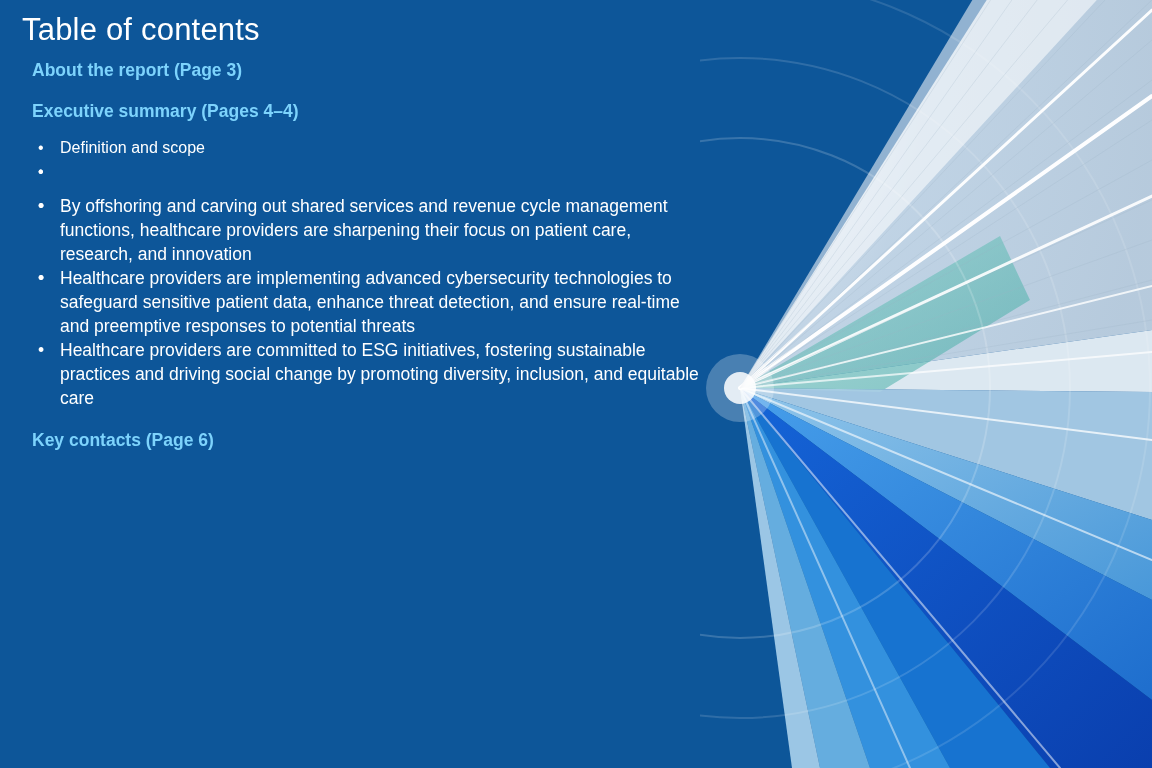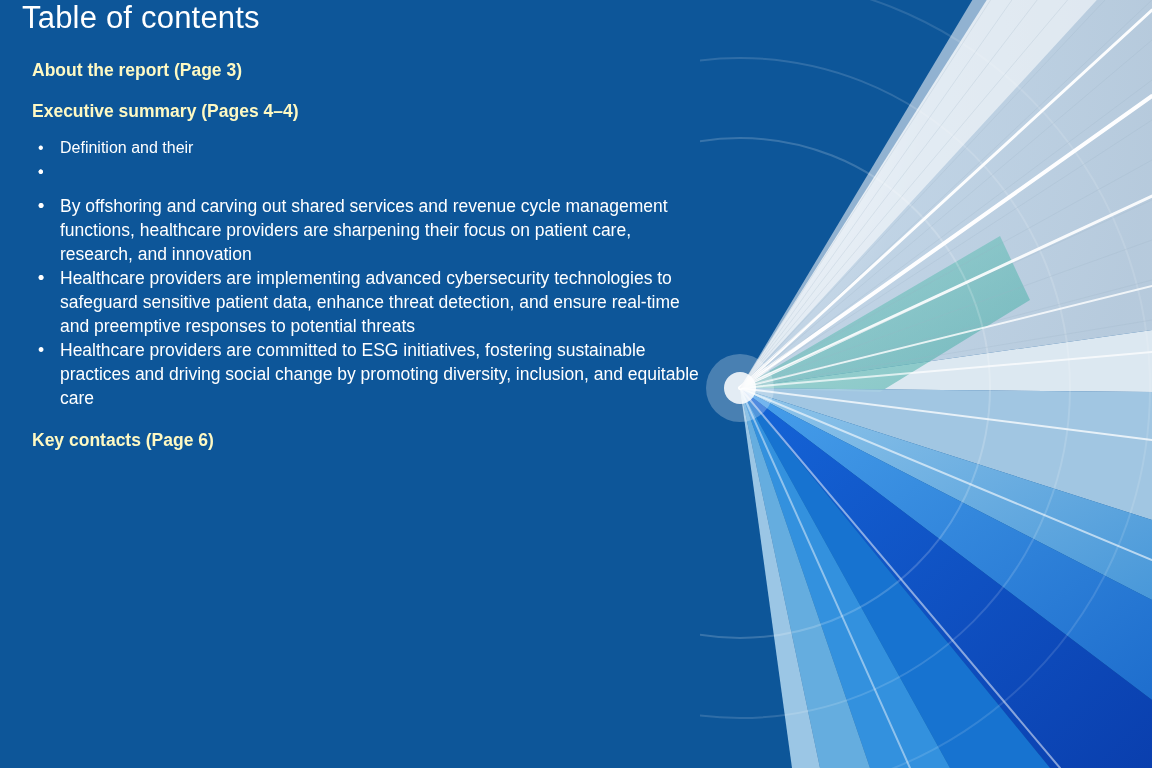--- a/index.html
+++ b/index.html
@@ -22,39 +22,39 @@
     left: 0; top: 0;
     width: 720px;
     height: 768px;
     padding: 0;
     z-index: 5;
   }
 
   .page-title {
     position: absolute;
     left: 22px;
-    top: 0;
+    top: 12px;
     font-size: 31px;
     font-weight: 400;
     color: #ffffff;
     letter-spacing: 0.2px;
     white-space: nowrap;
   }
 
   .toc {
     position: absolute;
     left: 32px;
     top: 60px;
     width: 670px;
   }
 
   .section-heading {
     font-size: 17.5px;
     font-weight: bold;
-    color: #fef9c3;
+    color: #7dd3fc;
     margin: 0 0 0 0;
     line-height: 1.2;
   }
 
   .gap-after-heading { height: 14px; }
   .gap-block { height: 20px; }
 
   ul.bullets {
     list-style: none;
     margin: 0;
@@ -195,21 +195,21 @@
     <div class="page-title">Table of contents</div>
 
     <div class="toc">
 
       <div class="section-heading">About the report (Page 3)</div>
       <div class="gap-block"></div>
 
       <div class="section-heading">Executive summary (Pages 4–4)</div>
       <div class="gap-after-heading"></div>
       <ul class="bullets small">
-        <li><span class="dot">•</span><span>Definition and their</span></li>
+        <li><span class="dot">•</span><span>Definition and scope</span></li>
         <li><span class="dot">•</span></li>
         <li><span class="dot">•</span></li>
       </ul>
       <div class="gap-block"></div>
 
       <div class="gap-after-heading"></div>
       <ul class="bullets">
         <li><span class="dot">•</span></li>
         <li><span class="dot">•</span><span>By offshoring and carving out shared services and revenue cycle management functions, healthcare providers are sharpening their focus on patient care, research, and innovation</span></li>
         <li><span class="dot">•</span></li>

